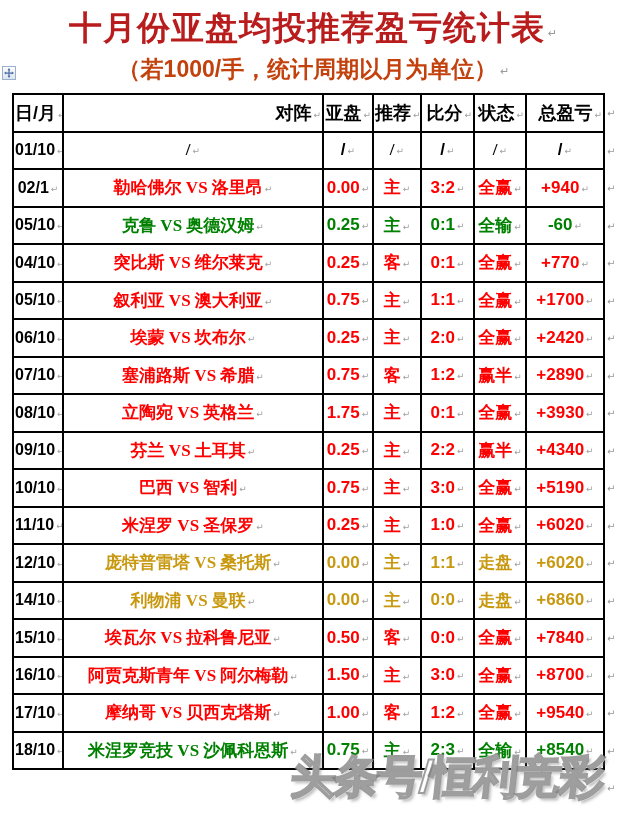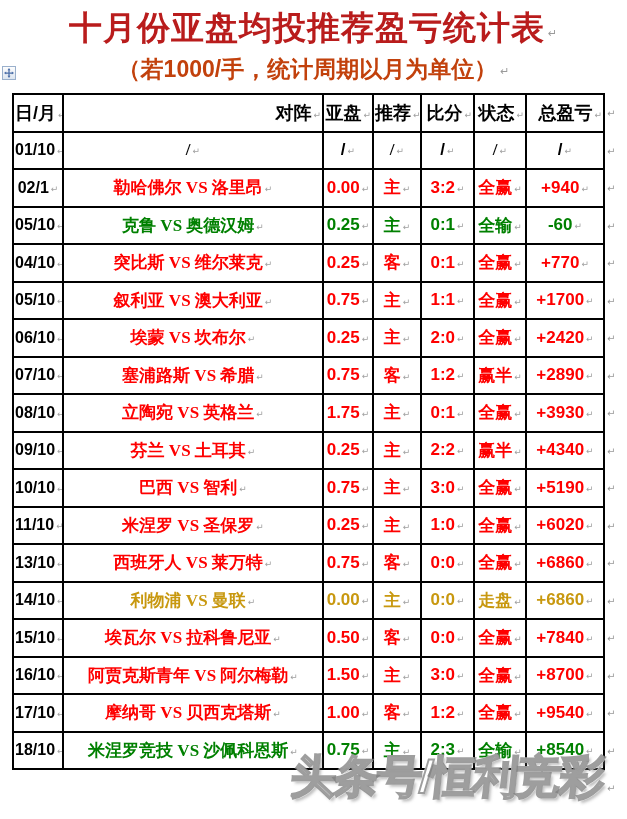--- a/index.html
+++ b/index.html
@@ -236,28 +236,28 @@
         </tr>
         <tr style="color: rgb(254, 0, 0);">
           <td class="col-date">11/10</td>
           <td class="col-match">米涅罗 VS 圣保罗</td>
           <td class="col-num">0.25</td>
           <td class="col-cjk">主</td>
           <td class="col-num">1:0</td>
           <td class="col-cjk">全赢</td>
           <td class="col-num">+6020</td>
         </tr>
-        <tr style="color: rgb(254, 0, 0);">
-          <td class="col-date">13/10</td>
-          <td class="col-match">西班牙人 VS 莱万特</td>
-          <td class="col-num">0.75</td>
-          <td class="col-cjk">客</td>
-          <td class="col-num">0:0</td>
-          <td class="col-cjk">全赢</td>
-          <td class="col-num">+6860</td>
+        <tr style="color: rgb(200, 152, 15);">
+          <td class="col-date">12/10</td>
+          <td class="col-match">庞特普雷塔 VS 桑托斯</td>
+          <td class="col-num">0.00</td>
+          <td class="col-cjk">主</td>
+          <td class="col-num">1:1</td>
+          <td class="col-cjk">走盘</td>
+          <td class="col-num">+6020</td>
         </tr>
         <tr style="color: rgb(200, 152, 15);">
           <td class="col-date">14/10</td>
           <td class="col-match">利物浦 VS 曼联</td>
           <td class="col-num">0.00</td>
           <td class="col-cjk">主</td>
           <td class="col-num">0:0</td>
           <td class="col-cjk">走盘</td>
           <td class="col-num">+6860</td>
         </tr>

